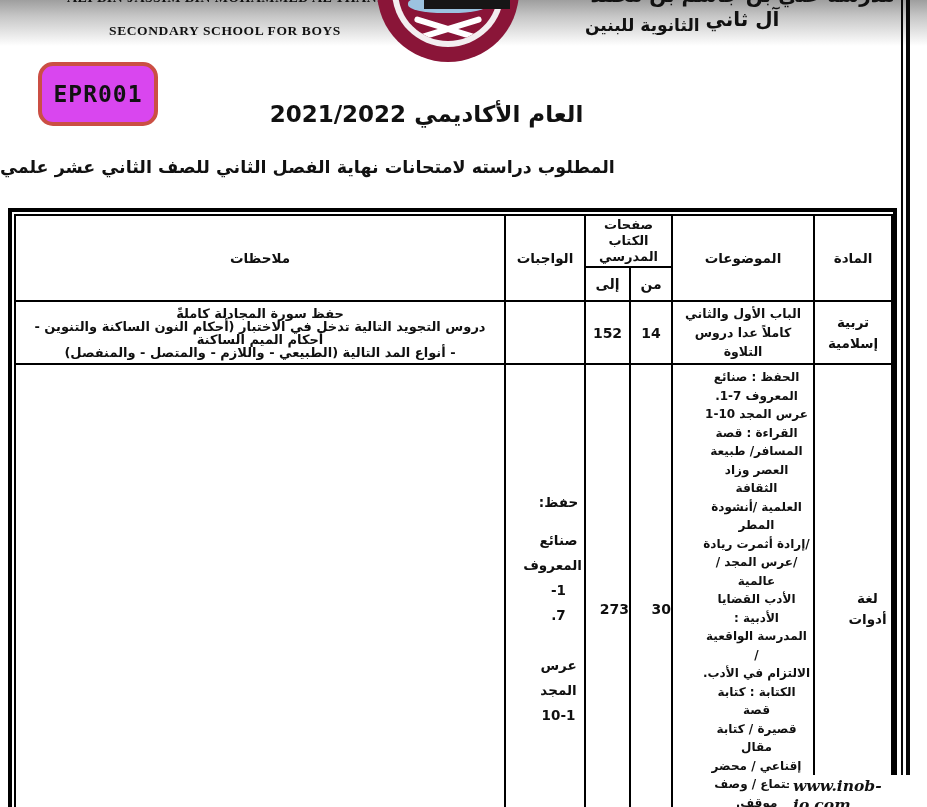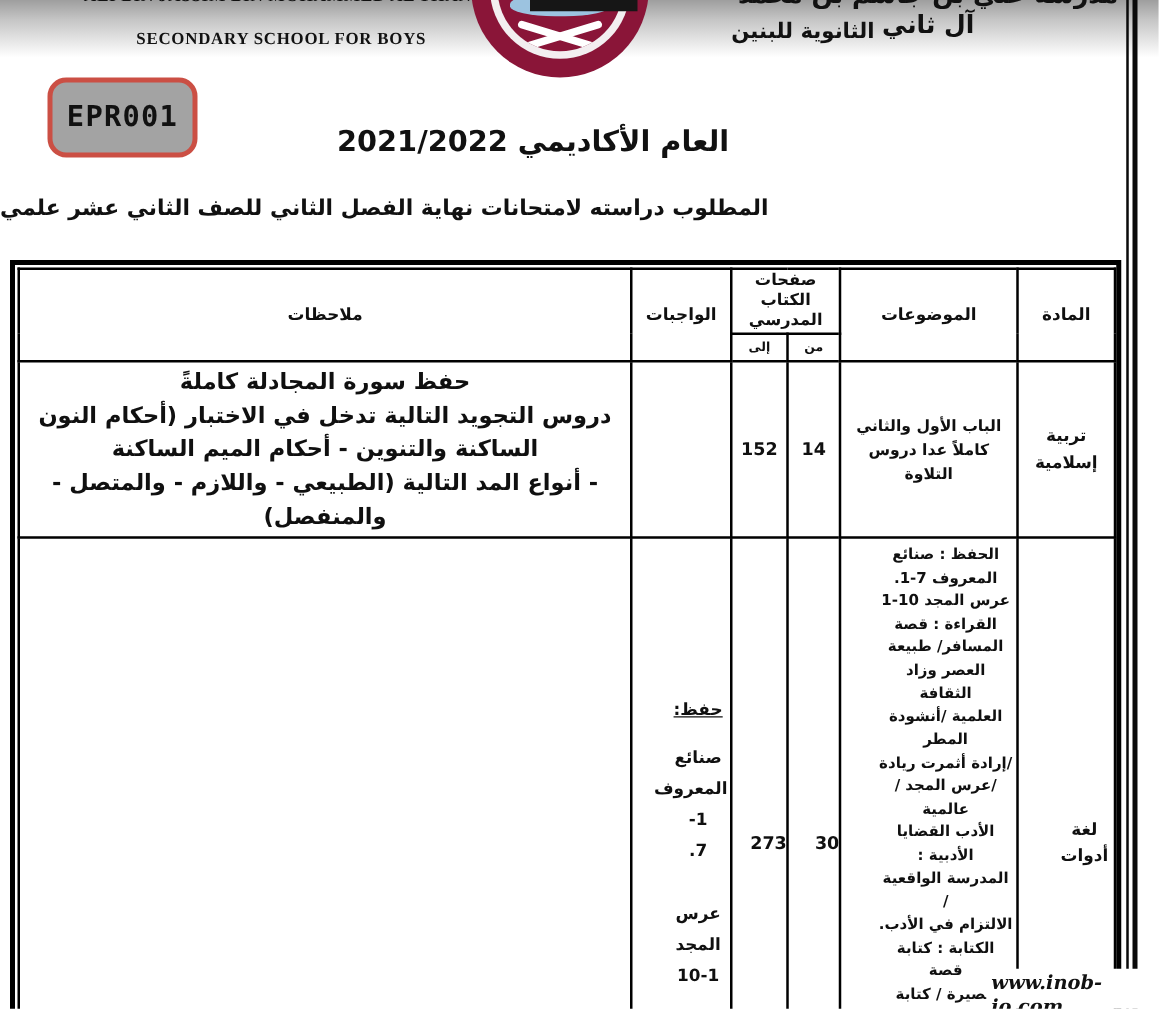--- a/index.html
+++ b/index.html
@@ -28,48 +28,48 @@
   .logo-gap { position:absolute; inset:15px; border-radius:50%; background:#f3eef0; }
   .logo-inner { position:absolute; inset:21px; border-radius:50%; background:#8a1538; overflow:hidden; }
   .logo-water { position:absolute; left:10%; right:10%; top:54%; height:18%; background:#9cc3e0; border-radius:45%; }
   .logo-sword1, .logo-sword2 { position:absolute; bottom:9%; left:15%; width:70%; height:6%;
     background:#ffffff; border-radius:3px; }
   .logo-sword1 { transform:rotate(17deg); }
   .logo-sword2 { transform:rotate(-17deg); }
   .logo-topbar { position:absolute; left:424px; top:0; width:86px; height:9px; background:#161616; z-index:2; }
   
   .epr-badge { position:absolute; left:38px; top:62px; width:120px; height:64px;
-    border:4px solid #cb4f44; border-radius:15px; background:#a3a3a3;
+    border:4px solid #cb4f44; border-radius:15px; background:#d946ef;
     display:flex; align-items:center; justify-content:center;
     font-family:"DejaVu Sans Mono", monospace; font-weight:700; font-size:23px; letter-spacing:1px; }
   
   .doc-title { position:absolute; top:101px; left:0; width:853px; text-align:center;
     direction:rtl; font-weight:700; font-size:23px; }
   .doc-subtitle { position:absolute; top:157px; left:0; width:912px; text-align:left;
     direction:rtl; font-weight:700; font-size:17.5px; }
   
   .table-frame { position:absolute; left:8px; top:208px; width:889px; height:680px;
     border:4px solid #000; padding:2px; background:#fff; z-index:1; }
   table { border-collapse:collapse; table-layout:fixed; width:877px; direction:rtl; }
   th, td { border:2px solid #000; text-align:center; vertical-align:middle;
     font-weight:700; color:#101010; overflow:hidden; }
   th { font-size:13.5px; }
   .pre { white-space:pre-line; }
   .hdr-group { font-size:13px; line-height:16px; height:52px; }
-  .hdr-sub td { height:22px; font-size:10px; }
+  .hdr-sub td { height:34px; font-size:14px; }
   .row-islamic td { height:60px; }
   .row-arabic td { height:356px;padding-left:29px; }
   .row-english td { height:150px; border-top:5px double #000; }
   .cell-subject { font-size:13.5px; line-height:21px; }
   .cell-topics-1 { font-size:12.5px; line-height:19px; padding:2px; }
   .cell-topics-2 { font-size:12px; line-height:18.5px; vertical-align:top; padding:3px 2px; }
-  .cell-notes-1 { font-size:18px; line-height:27px; padding:2px 6px; }
+  .cell-notes-1 { font-size:13px; line-height:13px; padding:2px 6px; }
   .cell-num { font-size:14px; }
   .cell-assign { font-size:13.5px; line-height:25px; padding:2px; }
-  .assign-title { text-decoration:underline; margin-bottom:13px; }
+  .assign-title { margin-bottom:13px; }
   .cell-topics-en { font-family:"DejaVu Sans", sans-serif; font-weight:400; font-size:15px;
     line-height:28px; vertical-align:top; padding-top:10px; color:#2e2e2e; direction:ltr; }
   .cell-num-en { font-weight:400; font-size:14px; vertical-align:middle; padding-bottom:18px; color:#2e2e2e; }
   
   .watermark { position:absolute; left:789px; top:775px; z-index:4; background:#fff;
     padding:1px 4px; font-family:"DejaVu Serif", serif; font-style:italic; font-weight:700; font-size:15.5px; }
 </style>
 </head>
 <body>
 

